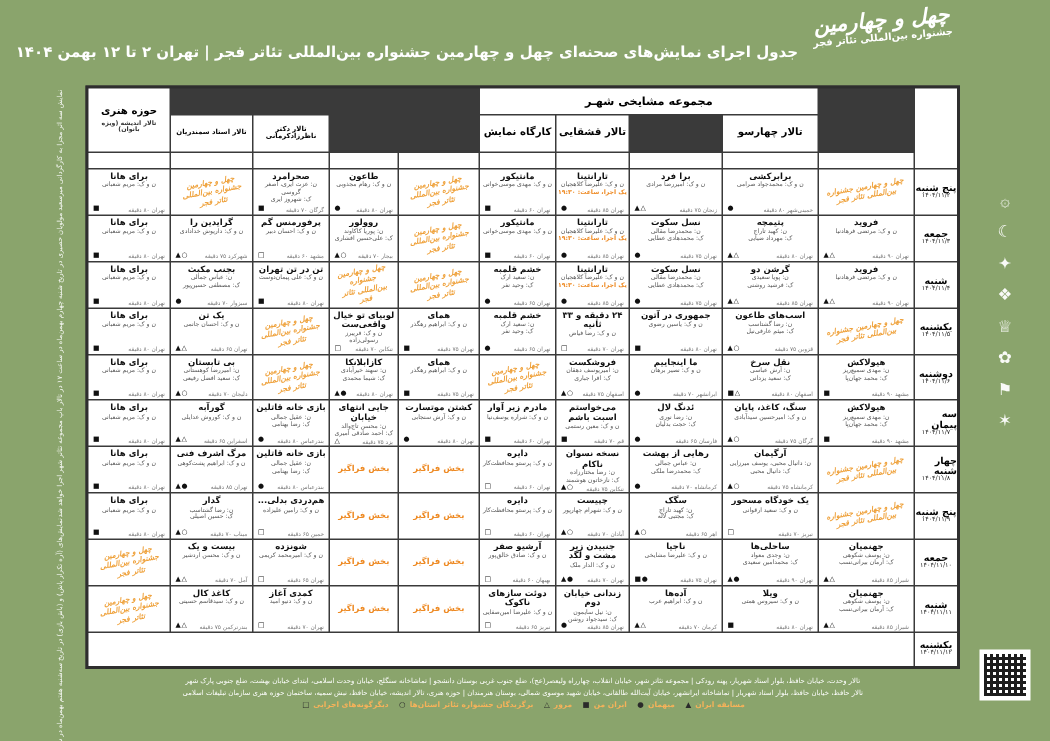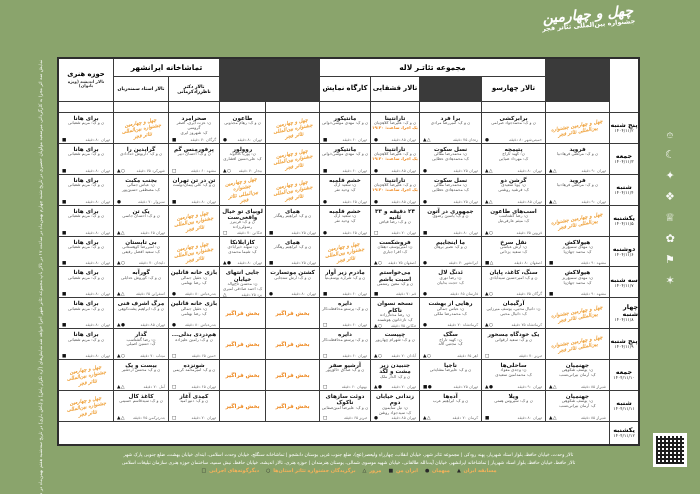--- a/index.html
+++ b/index.html
@@ -62,33 +62,33 @@
   .ftr .legend .lg-item{margin:0 3px;white-space:nowrap}
 </style>
 </head>
 <body>
 
 <div class="hdr">
   <div class="fest-logo">
     <span class="fl1">چهل و چهارمین</span>
     <span class="fl2">جشنواره بین‌المللی تئاتر فجر</span>
   </div>
+  <h1 class="page-title">جدول اجرای نمایش‌های صحنه‌ای چهل و چهارمین جشنواره بین‌المللی تئاتر فجر | تهران ۲ تا ۱۲ بهمن ۱۴۰۴</h1>
 </div>
 
 <aside class="side-notes">
   <span>نمایش سه اثر مجزا به کارگردانی میرسعید مولویان حصیری در تاریخ شنبه چهارم بهمن‌ماه در ساعت ۱۷ در تالار باپ مجموعه تئاتر شهر اجرا خواهد شد</span>
   <span>نمایش‌های (آره تکرار پاش) و (باش بازی) در تاریخ سه‌شنبه هفتم بهمن‌ماه در ساعت ۱۷ در ایوان پاس با اجرای بلند مهدی ملکی کوچه شهید علیرضا احمدی نبش سعید بندی ۲ اجرا خواهد شد</span>
 </aside>
 
 <main class="sched" id="sched">
     <div class="corner" style="grid-area: 1 / 1 / 4 / 2;">
       <span class="wm">چهل و چهارمین جشنواره بین‌المللی تئاتر فجر</span>
     </div>
-    <div class="gh" style="grid-area: 1 / 3 / 2 / 7;">مجموعه تئاتـر لاله</div>
-    <div class="gh" style="grid-area: 1 / 9 / 2 / 11;">تماشاخانه ایرانشهر</div>
+    <div class="gh" style="grid-area: 1 / 3 / 2 / 7;">مجموعه مشایخی شهـر</div>
     <div class="time" style="grid-area: 3 / 2 / 4 / 3;">۱۷:۰۰</div>
     <div class="vh" style="grid-area: 2 / 3 / 3 / 4;">
       <span class="vn">تالار چهارسو</span>
     </div>
     <div class="time" style="grid-area: 3 / 3 / 4 / 4;">۱۸:۳۰ | ۲۰:۳۰</div>
     <div class="time" style="grid-area: 3 / 4 / 4 / 5;">۱۷:۰۰ | ۱۹:۰۰</div>
     <div class="vh" style="grid-area: 2 / 5 / 3 / 6;">
       <span class="vn">تالار قشقایی</span>
     </div>
     <div class="time" style="grid-area: 3 / 5 / 4 / 6;">۱۷:۳۰ | ۱۹:۳۰</div>
@@ -493,21 +493,21 @@
     </div>
     <div class="c" style="grid-area: 8 / 11 / 9 / 12;">
       <span class="t">برای هانا</span>
       <span class="a">ن و ک: مریم شعبانی</span>
       <span class="foot">
         <i style="font-style: normal;">تهران ۸۰ دقیقه</i>
         <b class="mk">■</b>
       </span>
     </div>
     <div class="day" style="grid-area: 9 / 1 / 10 / 2;">
-      <span class="dn">سه شنبه</span>
+      <span class="dn">سه پیمان</span>
       <span class="dd">۱۴۰۴/۱۱/۷</span>
     </div>
     <div class="c" style="grid-area: 9 / 2 / 10 / 3;">
       <span class="t">هیولاکش</span>
       <span class="a">ن: مهدی سمیع‌ریز</span>
       <span class="a">ک: محمد جهان‌پا</span>
       <span class="foot">
         <i style="font-style: normal;">مشهد ۹۰ دقیقه</i>
         <b class="mk">■</b>
       </span>

